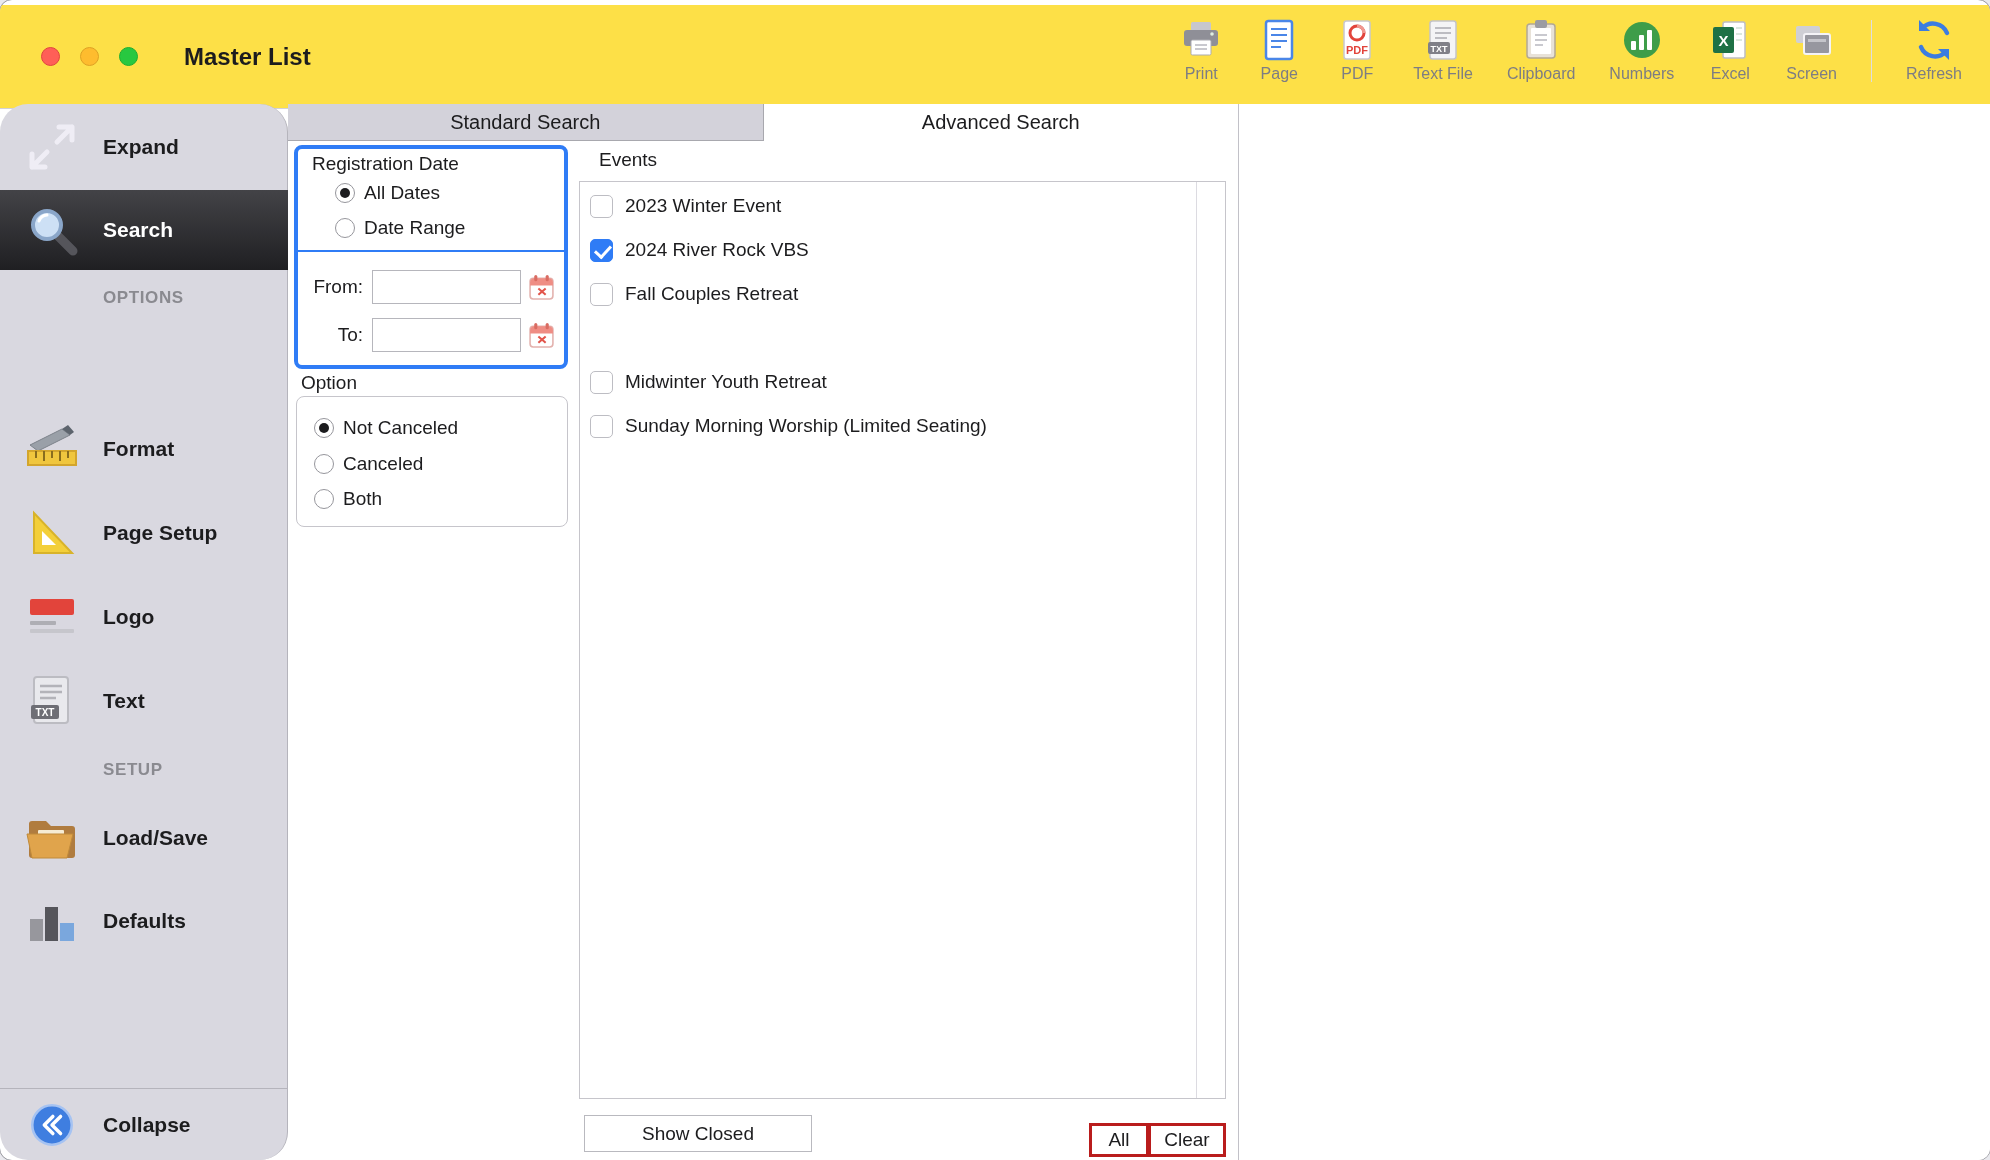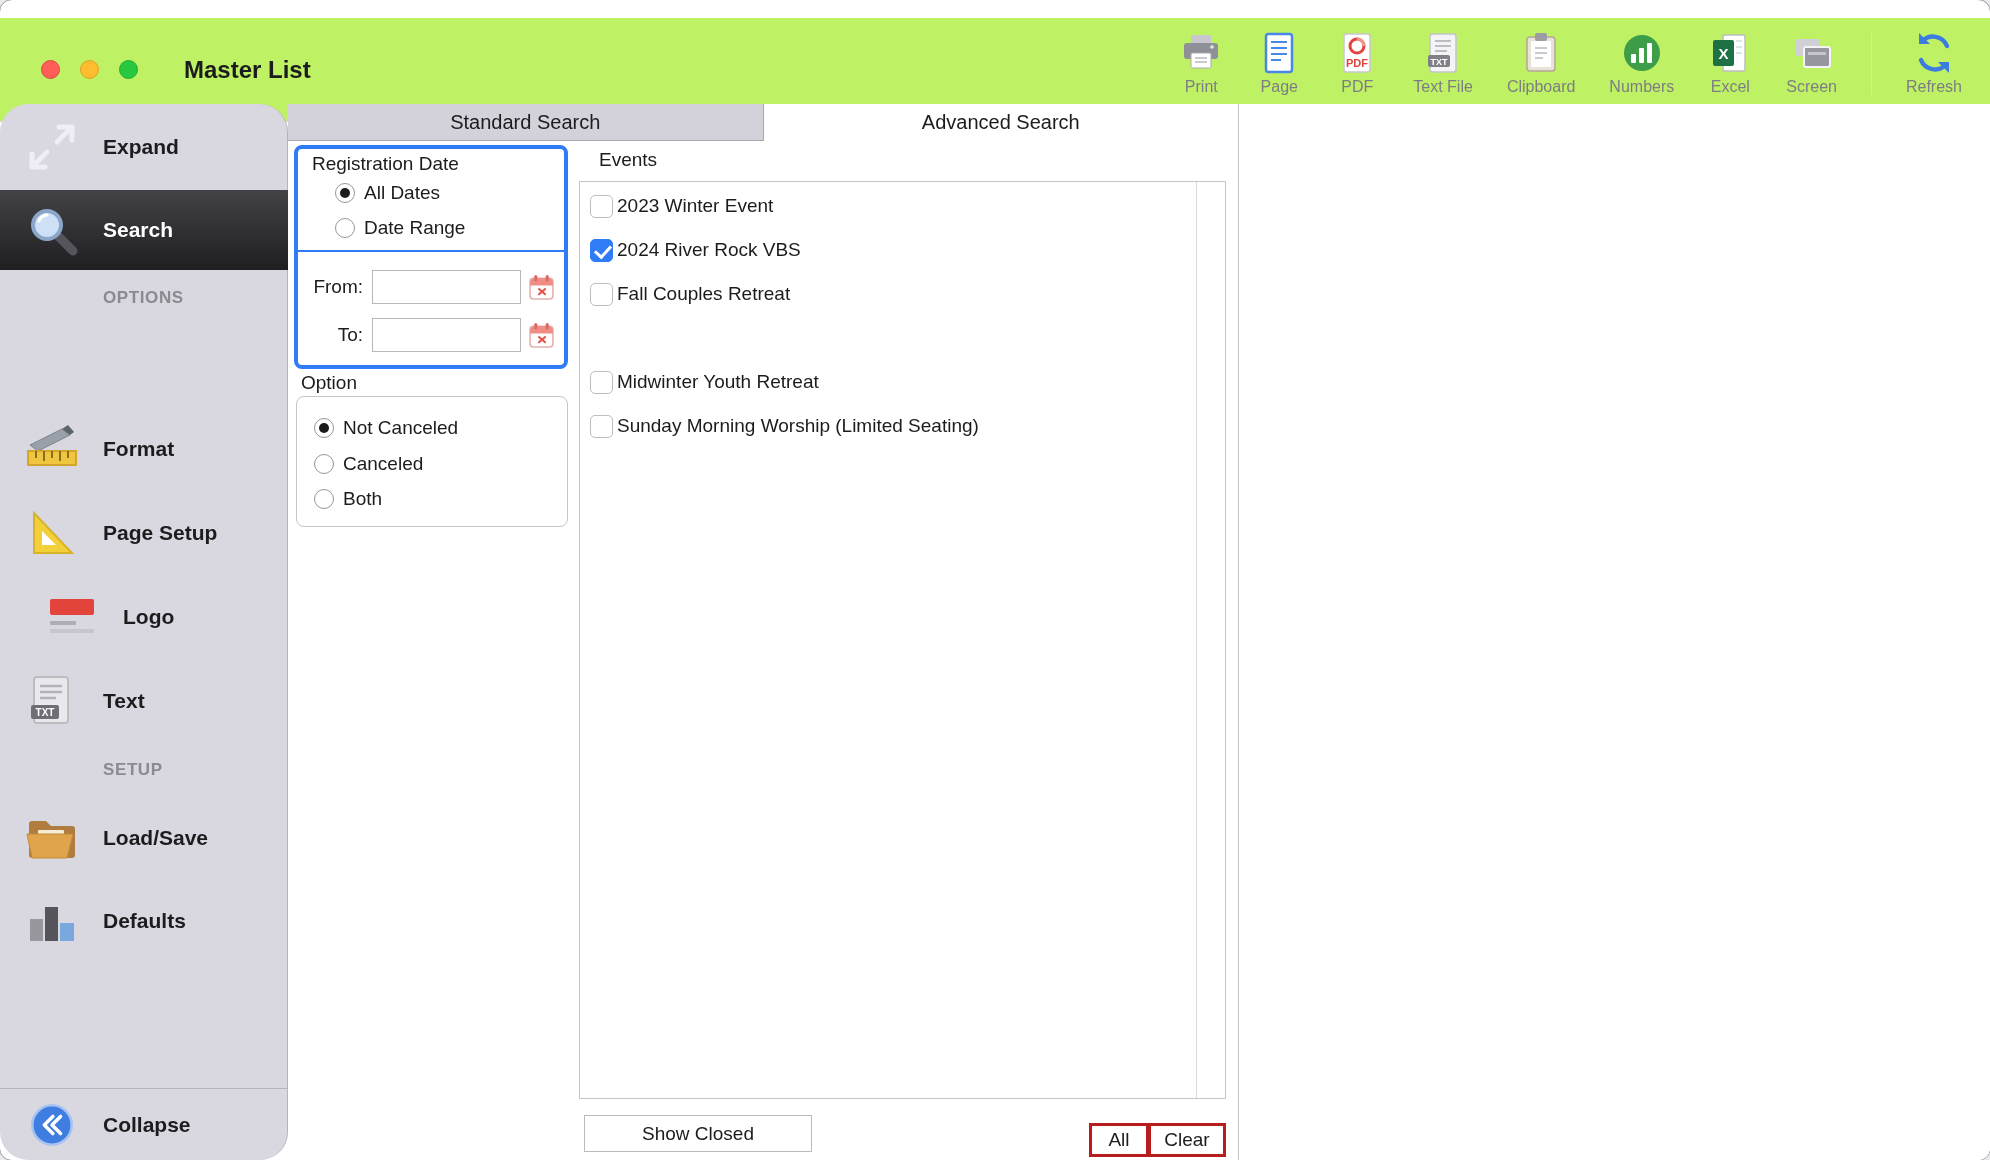--- a/index.html
+++ b/index.html
@@ -4,22 +4,22 @@
 <style>
   html,body { margin:0; padding:0; background:#e9e9ee; }
   * { box-sizing:border-box; }
   .window {
     position:relative; width:1990px; height:1160px; overflow:hidden;
     font-family:"Liberation Sans", sans-serif; background:#fff;
     border-radius:12px; outline:1px solid #9a9aa0;
   }
   
   .titlebar {
-    position:absolute; left:0; top:18px; width:1990px; height:104px;
-    background:#bef264; border-bottom:1px solid #d2d1d7;
+    position:absolute; left:0; top:5px; width:1990px; height:104px;
+    background:#fde047; border-bottom:1px solid #d2d1d7;
   }
   .traffic { position:absolute; top:42px; width:19px; height:19px; border-radius:50%; }
   .traffic.red    { left:41px;  background:#ff5f57; border:1px solid #e0443e; }
   .traffic.yellow { left:80px;  background:#febc2e; border:1px solid #dfa123; }
   .traffic.green  { left:119px; background:#28c840; border:1px solid #1eae32; }
   .win-title {
     position:absolute; left:184px; top:0; height:104px; display:flex; align-items:center;
     font-size:24px; font-weight:bold; color:#1c1c1e;
   }
   .toolbar {
@@ -44,21 +44,21 @@
   .side-label { font-size:21px; font-weight:bold; color:#1c1c1e; white-space:nowrap; }
   .side-header { position:absolute; left:103px; height:40px; display:flex; align-items:center;
     font-size:17px; font-weight:bold; color:#8a8a90; letter-spacing:0.6px; }
   .row-expand   { top:0; height:86px; }
   .row-search   { top:86px; height:80px; background:linear-gradient(180deg,#434347,#1f1f22); }
   .row-search .side-label { color:#fff; }
   .hdr-options  { top:174px; }
   .row-report   { top:219px; }
   .row-format   { top:303px;text-align:right; }
   .row-pagesetup{ top:387px; }
-  .row-logo     { top:471px;margin-left:20px; }
+  .row-logo     { top:471px; }
   .row-text     { top:555px; }
   .hdr-setup    { top:646px; }
   .row-loadsave { top:692px; }
   .row-defaults { top:775px; }
   .row-collapse { top:984px; height:72px; border-top:1px solid #b5b4bc; }
   .row-collapse .side-icon svg { width:48px; height:48px; }
 
   
   .tabbar { position:absolute; left:288px; top:104px; width:950px; height:37px; display:flex; }
   .tab { flex:1; display:flex; align-items:center; justify-content:center;
@@ -102,21 +102,21 @@
   .events-list { position:absolute; left:291px; top:40px; width:647px; height:918px;
     border:1px solid #c6c5cb; background:#fff; }
   .events-scroll { position:absolute; right:28px; top:0; width:1px; height:100%; background:#dcdbe1; }
   .event-row { position:absolute; left:0; width:616px; height:44px;
     display:flex; align-items:center; padding-left:10px; cursor:default; }
   .checkbox { width:23px; height:23px; border:1.5px solid #bdbdc3; border-radius:5px;
     background:#fff; flex:none; position:relative; }
   .checkbox.checked { background:#2f7cf6; border-color:#2f7cf6; }
   .checkbox.checked::after { content:""; position:absolute; left:7px; top:2px; width:7px; height:13px;
     border:solid #fff; border-width:0 3px 3px 0; transform:rotate(42deg); }
-  .event-label { margin-left:4px; font-size:19px; color:#1c1c1e; white-space:nowrap; }
+  .event-label { margin-left:12px; font-size:19px; color:#1c1c1e; white-space:nowrap; }
   .er-0 { top:2px; } .er-1 { top:46px; } .er-2 { top:90px; }
   .er-3 { top:134px; } .er-4 { top:178px; } .er-5 { top:222px; }
 
   .show-closed-btn { position:absolute; left:296px; top:974px; width:228px; height:37px;
     background:#fff; border:1px solid #b9b9bf; display:flex; align-items:center; justify-content:center;
     font-size:19px; color:#1c1c1e; cursor:default; }
   .all-clear { position:absolute; left:801px; top:982px; display:flex; }
   .ac-btn { height:34px; background:#fff; border:3px solid #b91c1c; display:flex;
     align-items:center; justify-content:center; font-size:19px; color:#1c1c1e; cursor:default; }
   .ac-all { width:60px; } .ac-clear { width:78px; margin-left:-1px; }

